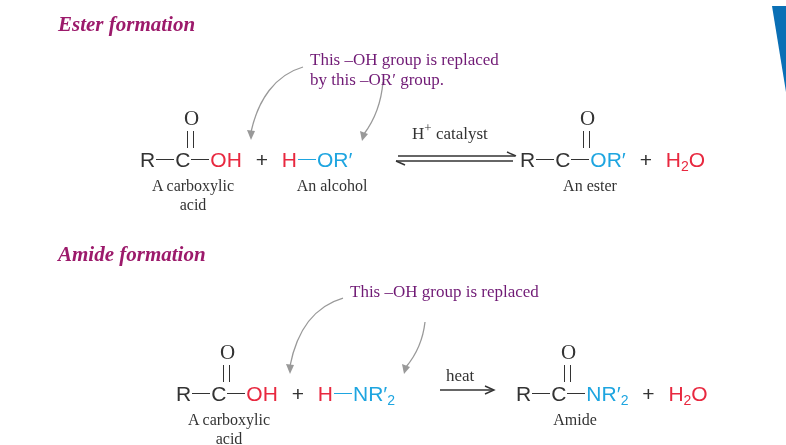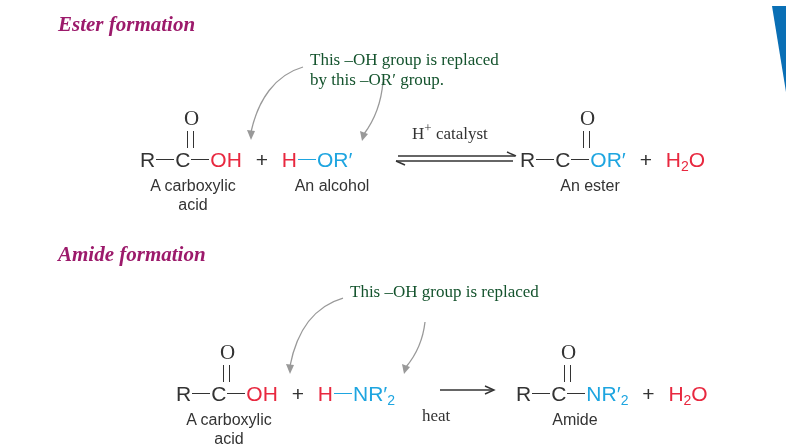--- a/index.html
+++ b/index.html
@@ -7,23 +7,23 @@
     width: 786px; height: 445px; overflow: hidden; background: #ffffff;
     position: relative;
     font-family: "DejaVu Serif", "Liberation Serif", serif;
     color: #2b2b2b;
   }
   .abs { position: absolute; white-space: nowrap; }
   .title {
     font-family: "Liberation Serif", "DejaVu Serif", serif;
     font-style: italic; font-weight: bold; font-size: 21px; color: #9c1a6b;
   }
-  .note { font-family: "Liberation Serif", serif; font-size: 17px; line-height: 20px; color: #14532d; }
+  .note { font-family: "Liberation Serif", serif; font-size: 17px; line-height: 20px; color: #701a75; }
   .eq { font-family: Liberation Sans, sans-serif; font-size: 21px; line-height: 24px; color: #333; }
-  .lbl { font-family: Liberation Sans, sans-serif; font-size: 16px; line-height: 19px; color: #333; text-align: center; }
+  .lbl { font-family: Liberation Serif, serif; font-size: 16px; line-height: 19px; color: #333; text-align: center; }
   .red { color: #e8283f; }
   .blue { color: #1ea5e0; }
   .cond { font-family: "Liberation Serif", serif; font-size: 17px; color: #333; }
   sub { font-size: 14px; vertical-align: -4px; line-height: 0; }
   sup { font-size: 13px; vertical-align: 7px; line-height: 0; }
   .bond { display: inline-block; width: 18px; height: 1.5px; background: #333; vertical-align: 7px; margin: 0 1px; }
   .bond.blue { background: #1ea5e0; }
   .carbonyl { position: absolute; font-family: "Liberation Serif", serif; font-size: 21px; color: #333; text-align: center; }
   .dbl { position: absolute; width: 5px; height: 17px; border-left: 1.5px solid #333; border-right: 1.5px solid #333; }
   svg { position: absolute; left: 0; top: 0; }
@@ -102,21 +102,21 @@
   <span style="margin:0 8px;">+</span>
   <span class="red">H</span><span class="bond blue"></span><span class="blue"><span>NR′</span><sub>2</sub></span>
 </div>
 
 <div class="abs lbl" style="left:179px; top:410px;">
   <div style="width:100px;">A carboxylic</div>
   <div style="width:100px;">acid</div>
 </div>
 <div class="abs lbl" style="left:328px; top:410px; width:80px;margin-top:37px;">Amine</div>
 
-<div class="abs cond" style="left:422px; top:366px;margin-top:40px;">heat</div>
+<div class="abs cond" style="left:446px; top:366px;">heat</div>
 
 <div class="carbonyl" style="left:561px; top:340px;">O</div>
 <div class="dbl" style="left:564px; top:365px;"></div>
 <div class="abs eq" style="left:516px; top:382px;">
   <span>R</span><span class="bond"></span><span>C</span><span class="bond"></span><span class="blue"><span>NR′</span><sub>2</sub></span>
   <span style="margin:0 8px;">+</span>
   <span class="red"><span>H</span><sub>2</sub><span>O</span></span>
 </div>
 <div class="abs lbl" style="left:535px; top:410px; width:80px;">Amide</div>
 

